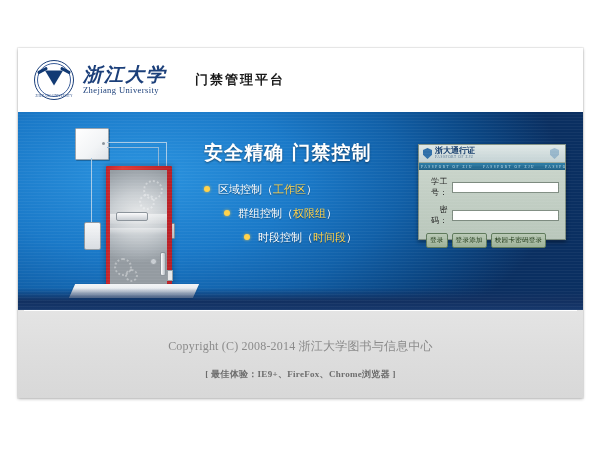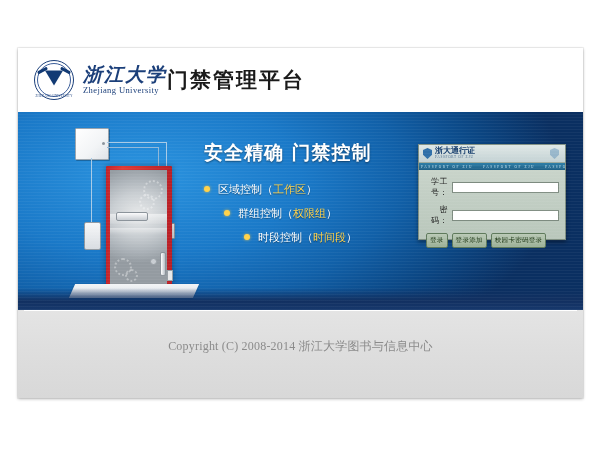--- a/index.html
+++ b/index.html
@@ -100,21 +100,22 @@
   .zju-word .en {
     font-family: "Liberation Serif", "DejaVu Serif", serif;
     font-size: 8.5px;
     color: #1b3f7a;
     letter-spacing: 0.4px;
     display: block;
     margin-top: 2px;
   }
 
   #site-title {
-    font-size: 21px;
+    margin-left: 28px;
+    font-size: 13px;
     font-weight: bold;
     color: #1a1a1a;
     letter-spacing: 2px;
     font-family: "DejaVu Sans", "Liberation Sans", sans-serif;
   }
 
   
   #banner {
     position: relative;
     height: 198px;
@@ -557,15 +558,16 @@
         <button>登录添加</button>
         <button>校园卡密码登录</button>
       </div>
     </div>
 
     <div class="bottomfade"></div>
   </div>
 
   <div id="footer">
     <div id="copyright">Copyright (C) 2008-2014 浙江大学图书与信息中心</div>
+    <div id="browser-note">[ 最佳体验：IE9+、FireFox、Chrome浏览器 ]</div>
   </div>
 
 </div>
 
 </body></html>

